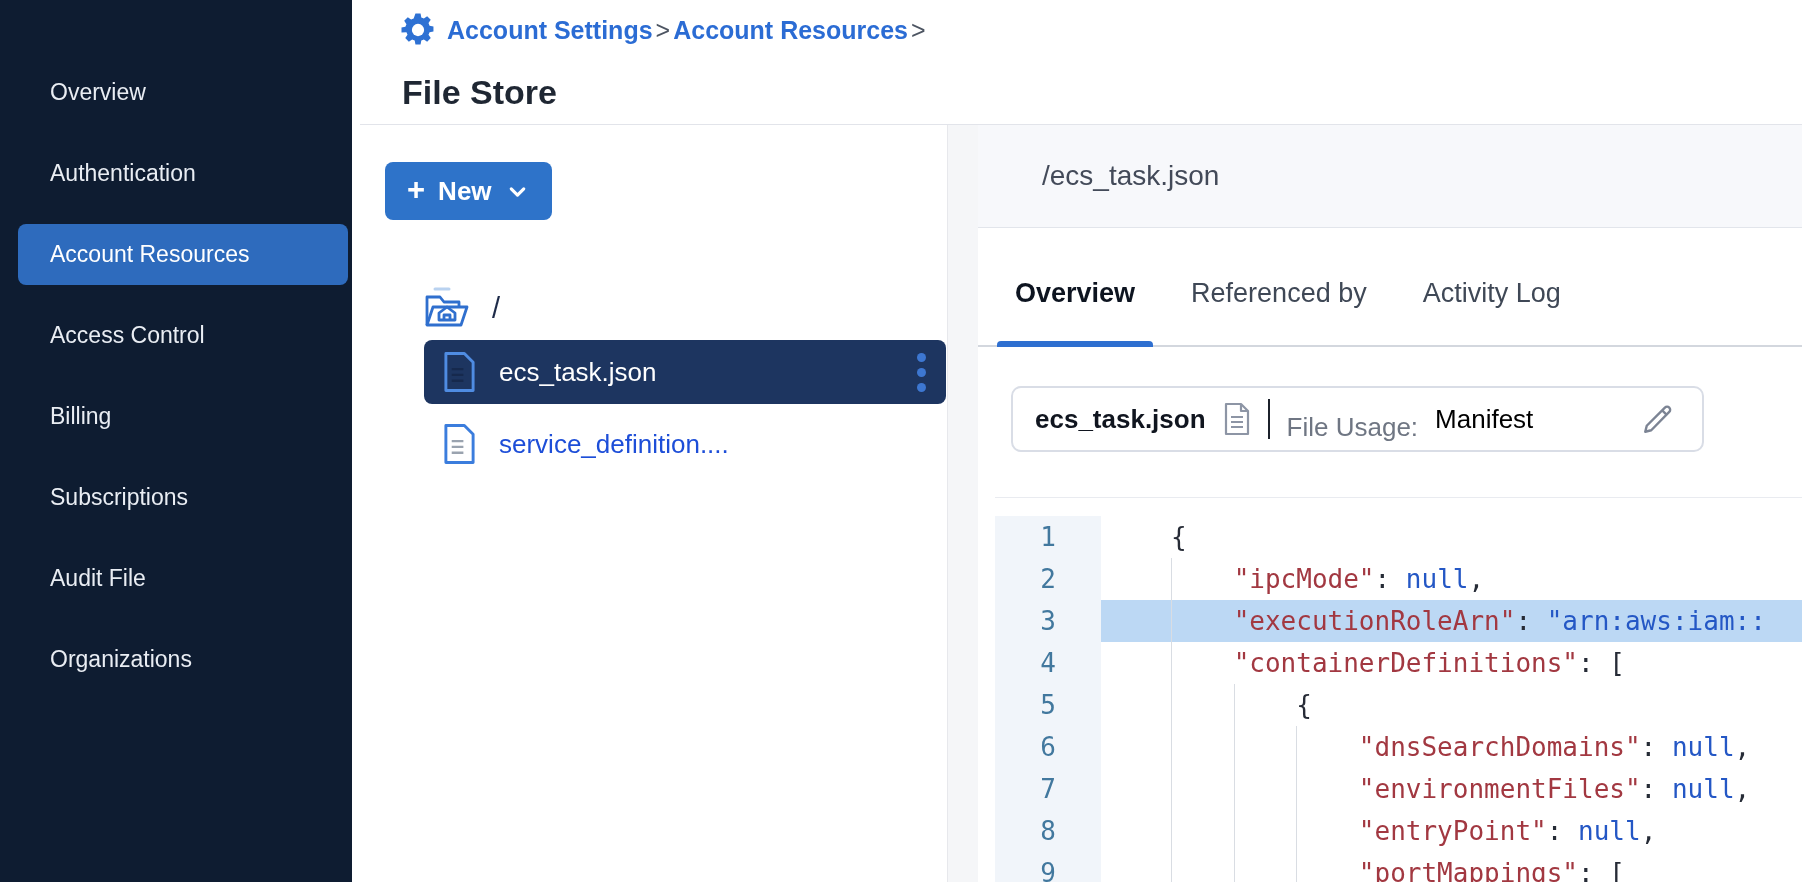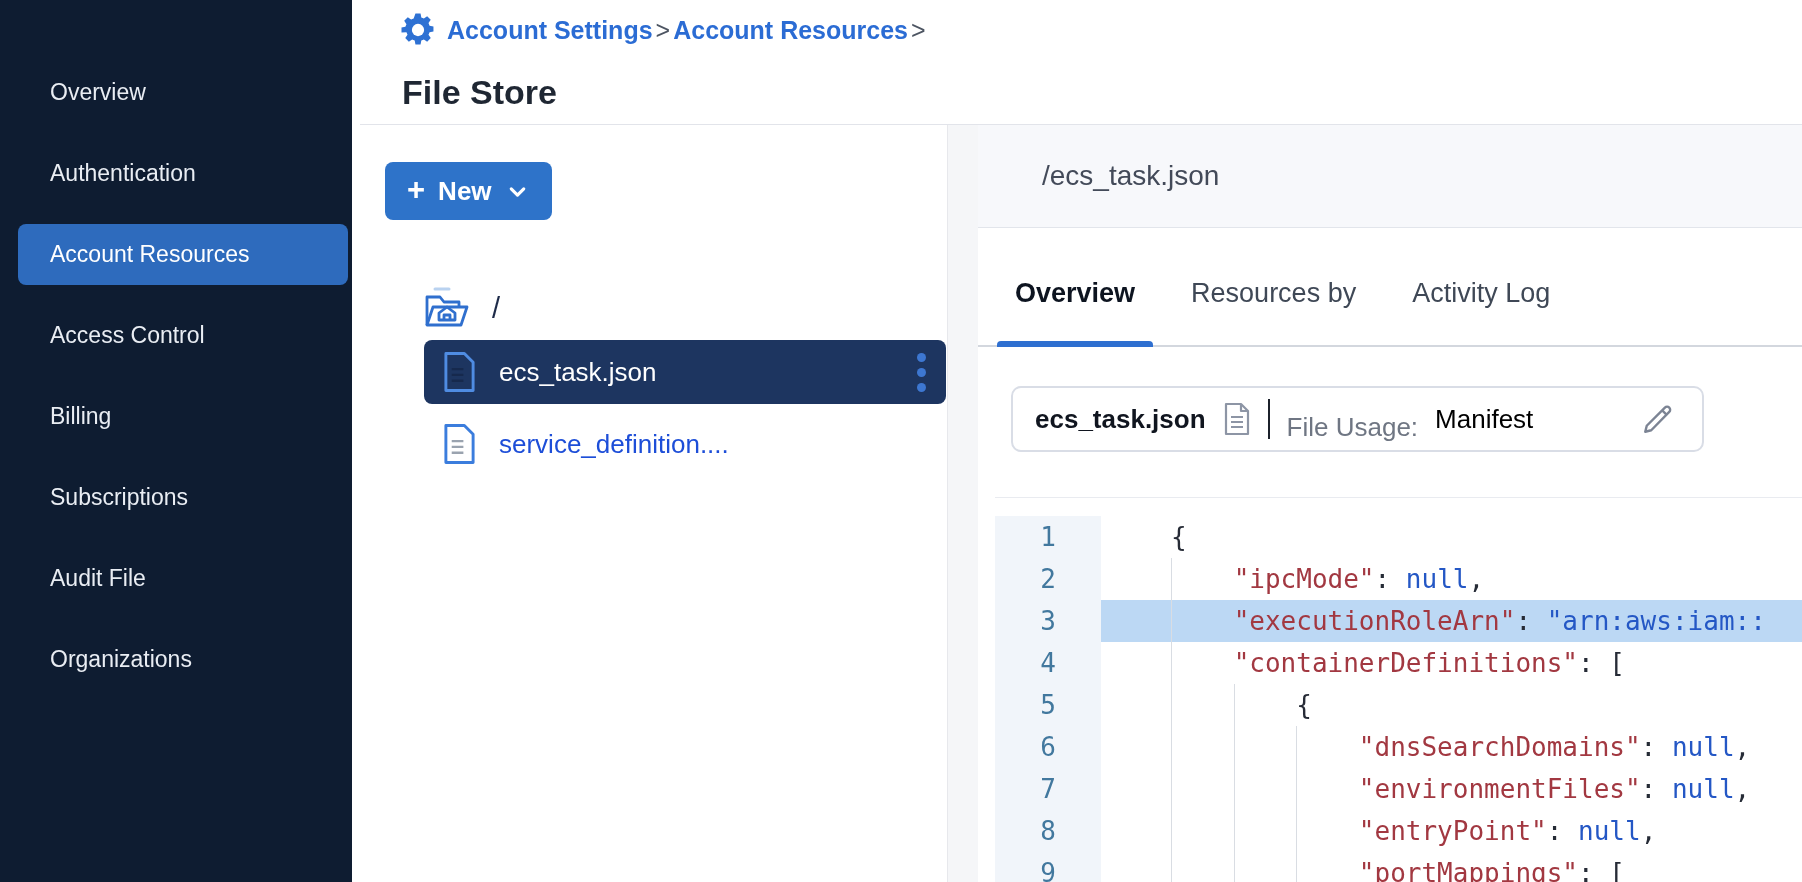--- a/index.html
+++ b/index.html
@@ -173,21 +173,21 @@
 
   <div class="splitter"></div>
 
   <section class="right-panel">
     <div class="path-band">
       <span>/ecs_task.json</span>
     </div>
 
     <div class="tabs">
         <div class="tab active">Overview</div>
-        <div class="tab">Resources by</div>
+        <div class="tab">Referenced by</div>
         <div class="tab">Activity Log</div>
       </div>
 
     <div class="info-box">
       <span class="info-name">ecs_task.json</span>
       <span style="display:flex;align-items:center;">
         <svg width="28" height="34" viewBox="0 0 28 34">
           <path d="M3 2h15l7 7v23H3z" fill="none" stroke="#8d95a5" stroke-width="2.2" stroke-linejoin="round"></path>
           <path d="M18 2v7h7" fill="none" stroke="#8d95a5" stroke-width="2.2" stroke-linejoin="round"></path>
           <path d="M8 15h12M8 20h12M8 25h12" stroke="#8d95a5" stroke-width="2"></path>

